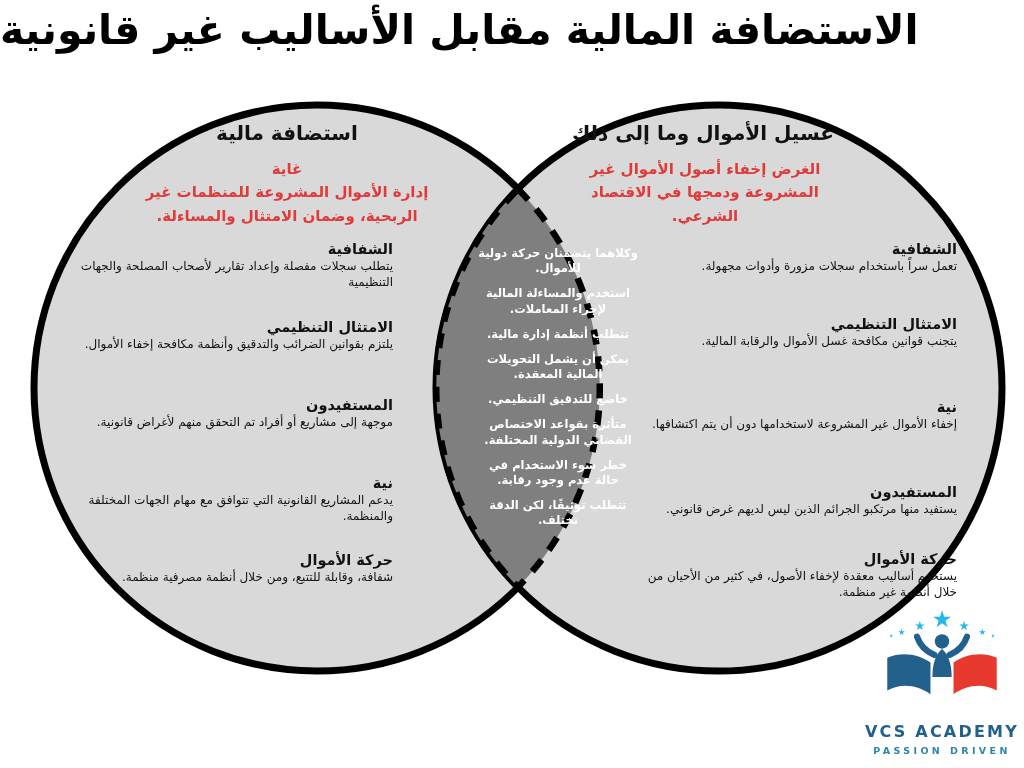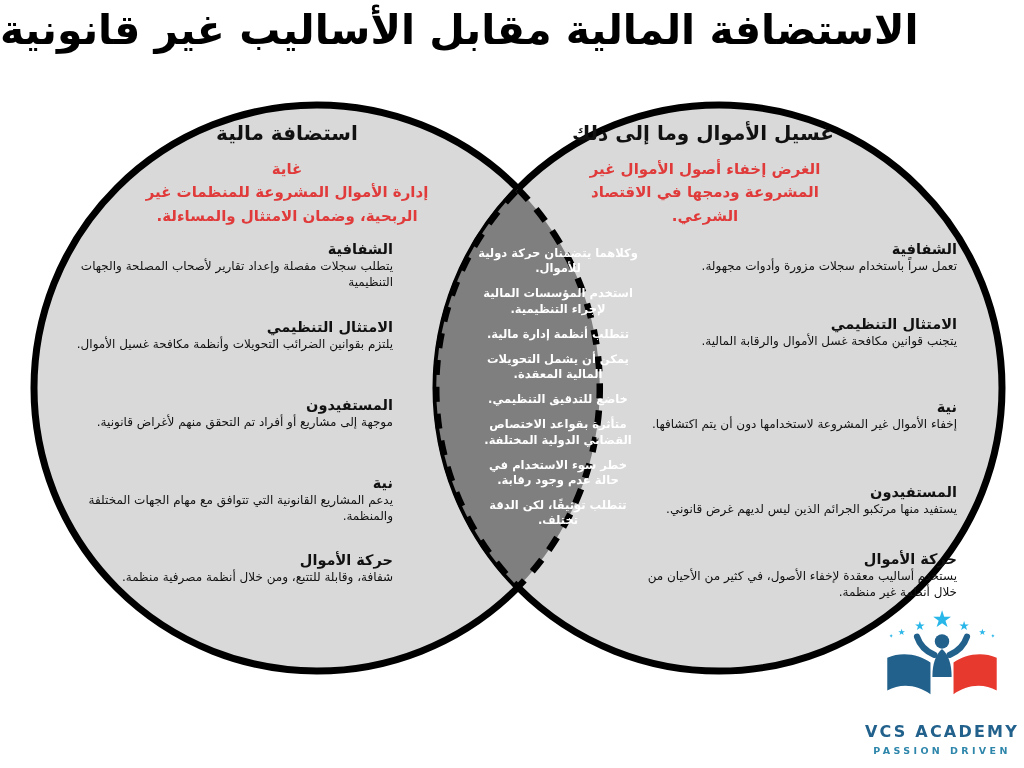--- a/index.html
+++ b/index.html
@@ -80,21 +80,21 @@
     <span class="purpose-label">غاية</span>
     <span>إدارة الأموال المشروعة للمنظمات غير الربحية، وضمان الامتثال والمساءلة.</span>
   </div>
 
   <div class="section sec-left l1">
     <div class="sec-label">الشفافية</div>
     <div class="sec-text">يتطلب سجلات مفصلة وإعداد تقارير لأصحاب المصلحة والجهات التنظيمية</div>
   </div>
   <div class="section sec-left l2">
     <div class="sec-label">الامتثال التنظيمي</div>
-    <div class="sec-text">يلتزم بقوانين الضرائب التحويلات وأنظمة مكافحة غسيل الأموال.</div>
+    <div class="sec-text">يلتزم بقوانين الضرائب والتدقيق وأنظمة مكافحة إخفاء الأموال.</div>
   </div>
   <div class="section sec-left l3">
     <div class="sec-label">المستفيدون</div>
     <div class="sec-text">موجهة إلى مشاريع أو أفراد تم التحقق منهم لأغراض قانونية.</div>
   </div>
   <div class="section sec-left l4">
     <div class="sec-label">نية</div>
     <div class="sec-text">يدعم المشاريع القانونية التي تتوافق مع مهام الجهات المختلفة والمنظمة.</div>
   </div>
   <div class="section sec-left l5">
@@ -123,21 +123,21 @@
     <div class="sec-label">المستفيدون</div>
     <div class="sec-text">يستفيد منها مرتكبو الجرائم الذين ليس لديهم غرض قانوني.</div>
   </div>
   <div class="section sec-right r5">
     <div class="sec-label">حركة الأموال</div>
     <div class="sec-text">يستخدم أساليب معقدة لإخفاء الأصول، في كثير من الأحيان من خلال أنظمة غير منظمة.</div>
   </div>
 
   <div class="lens-items">
     <div>وكلاهما يتضمنان حركة دولية للأموال.</div>
-    <div>استخدم المؤسسات المالية لإجراء التنظيمية.</div>
+    <div>استخدم والمساءلة المالية لإجراء المعاملات.</div>
     <div>تتطلب أنظمة إدارة مالية.</div>
     <div>يمكن أن يشمل التحويلات المالية المعقدة.</div>
     <div>خاضع للتدقيق التنظيمي.</div>
     <div>متأثرة بقواعد الاختصاص القضائي الدولية المختلفة.</div>
     <div>خطر سوء الاستخدام في حالة عدم وجود رقابة.</div>
     <div>تتطلب توثيقًا، لكن الدقة تختلف.</div>
   </div>
 
   <div class="logo">
     <svg width="150" height="96" viewBox="0 0 150 100">

